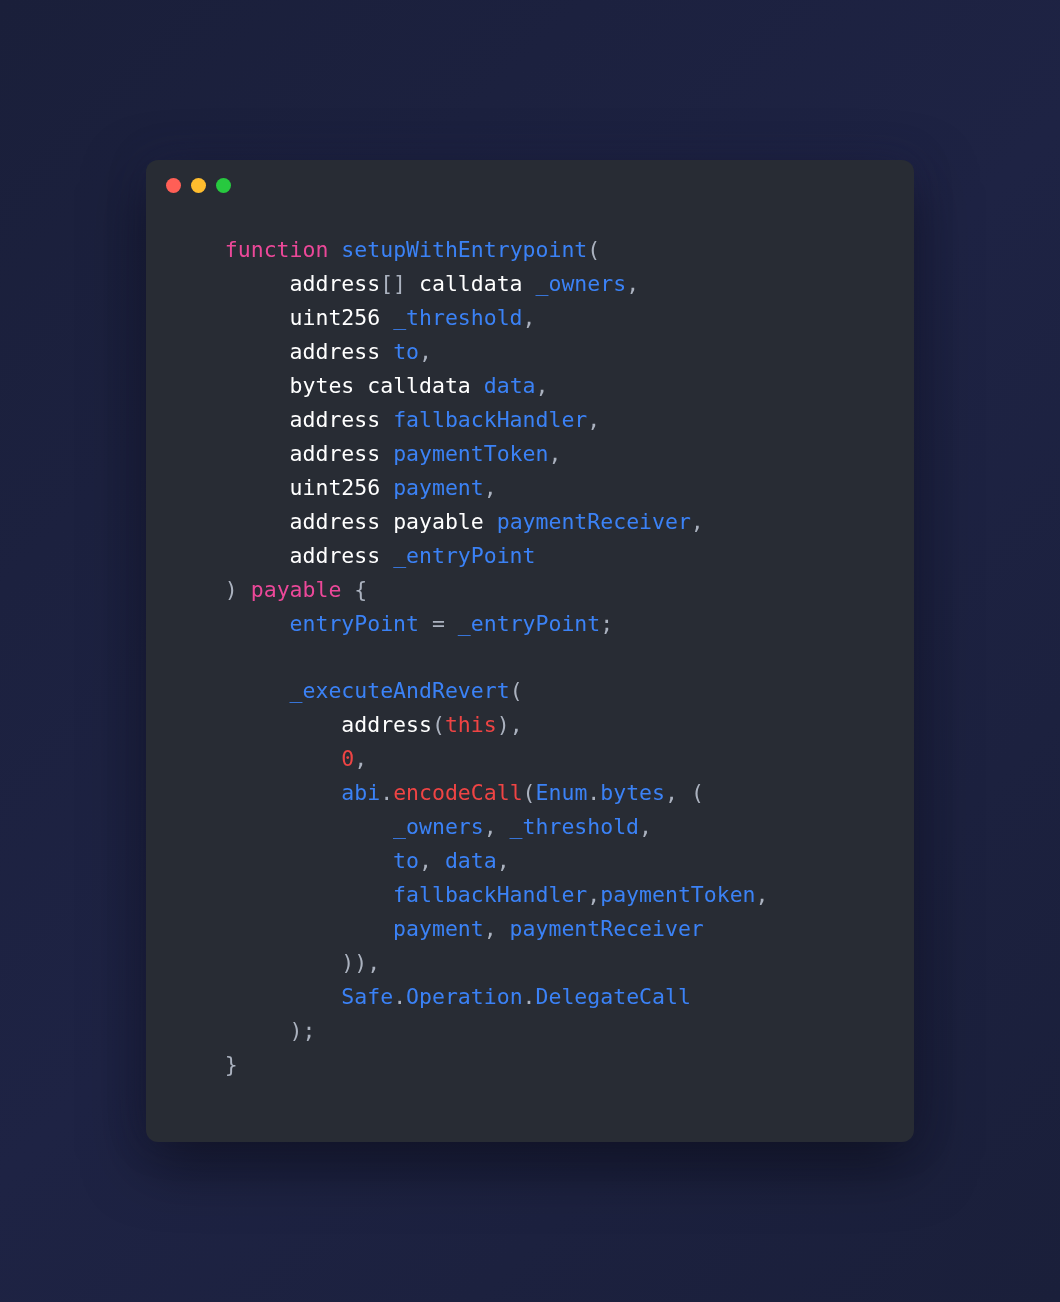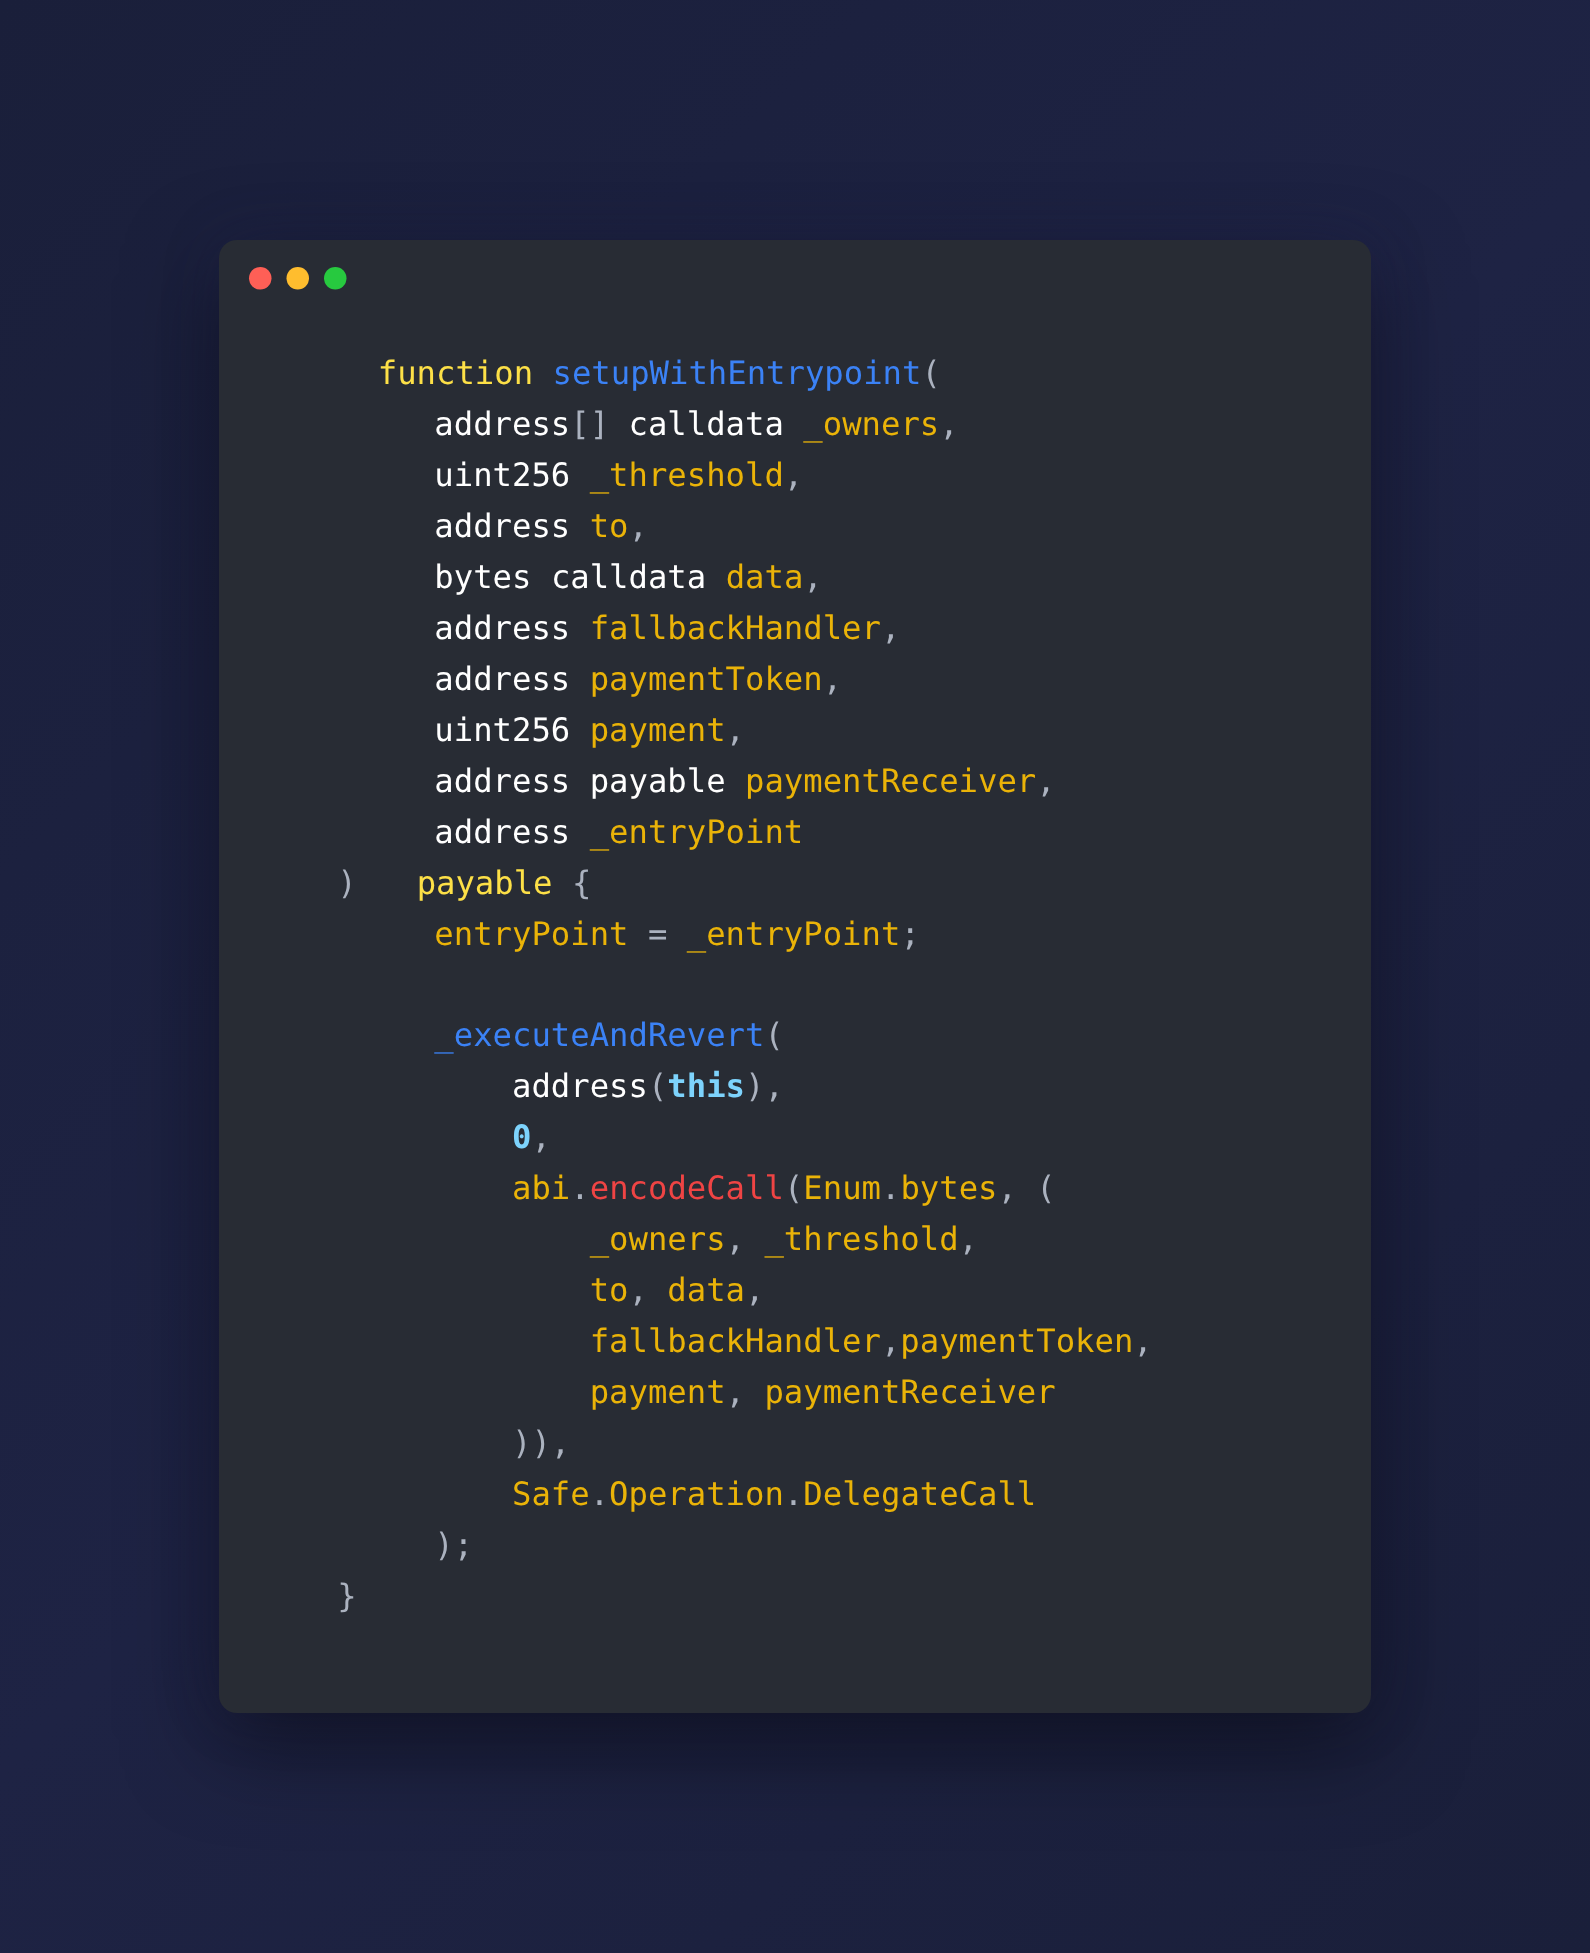--- a/index.html
+++ b/index.html
@@ -35,25 +35,25 @@
   .yellow { background: #ffbd2e; }
   .green { background: #27c93f; }
   .code {
     padding: 40px 40px 60px 40px;
     font-size: 21.5px;
     line-height: 1.58;
     color: #abb2bf;
     white-space: pre;
     font-weight: 400;
   }
-  .kw { color: #fde047; margin-left: 27px; }
+  .kw { color: #ec4899; }
   .fn { color: #3b82f6; }
   .type { color: #ffffff; }
-  .num { color: #7dd3fc; font-weight: bold; }
-  .id { color: #eab308; text-align: right; }
+  .num { color: #ef4444; }
+  .id { color: #3b82f6; text-align: right; }
   .p { color: #abb2bf; }
   .call { color: #ef4444; }
 </style>
 </head>
 <body>
 
 <div class="window">
   <div class="titlebar">
     <div class="dot red"></div>
     <div class="dot yellow"></div>

